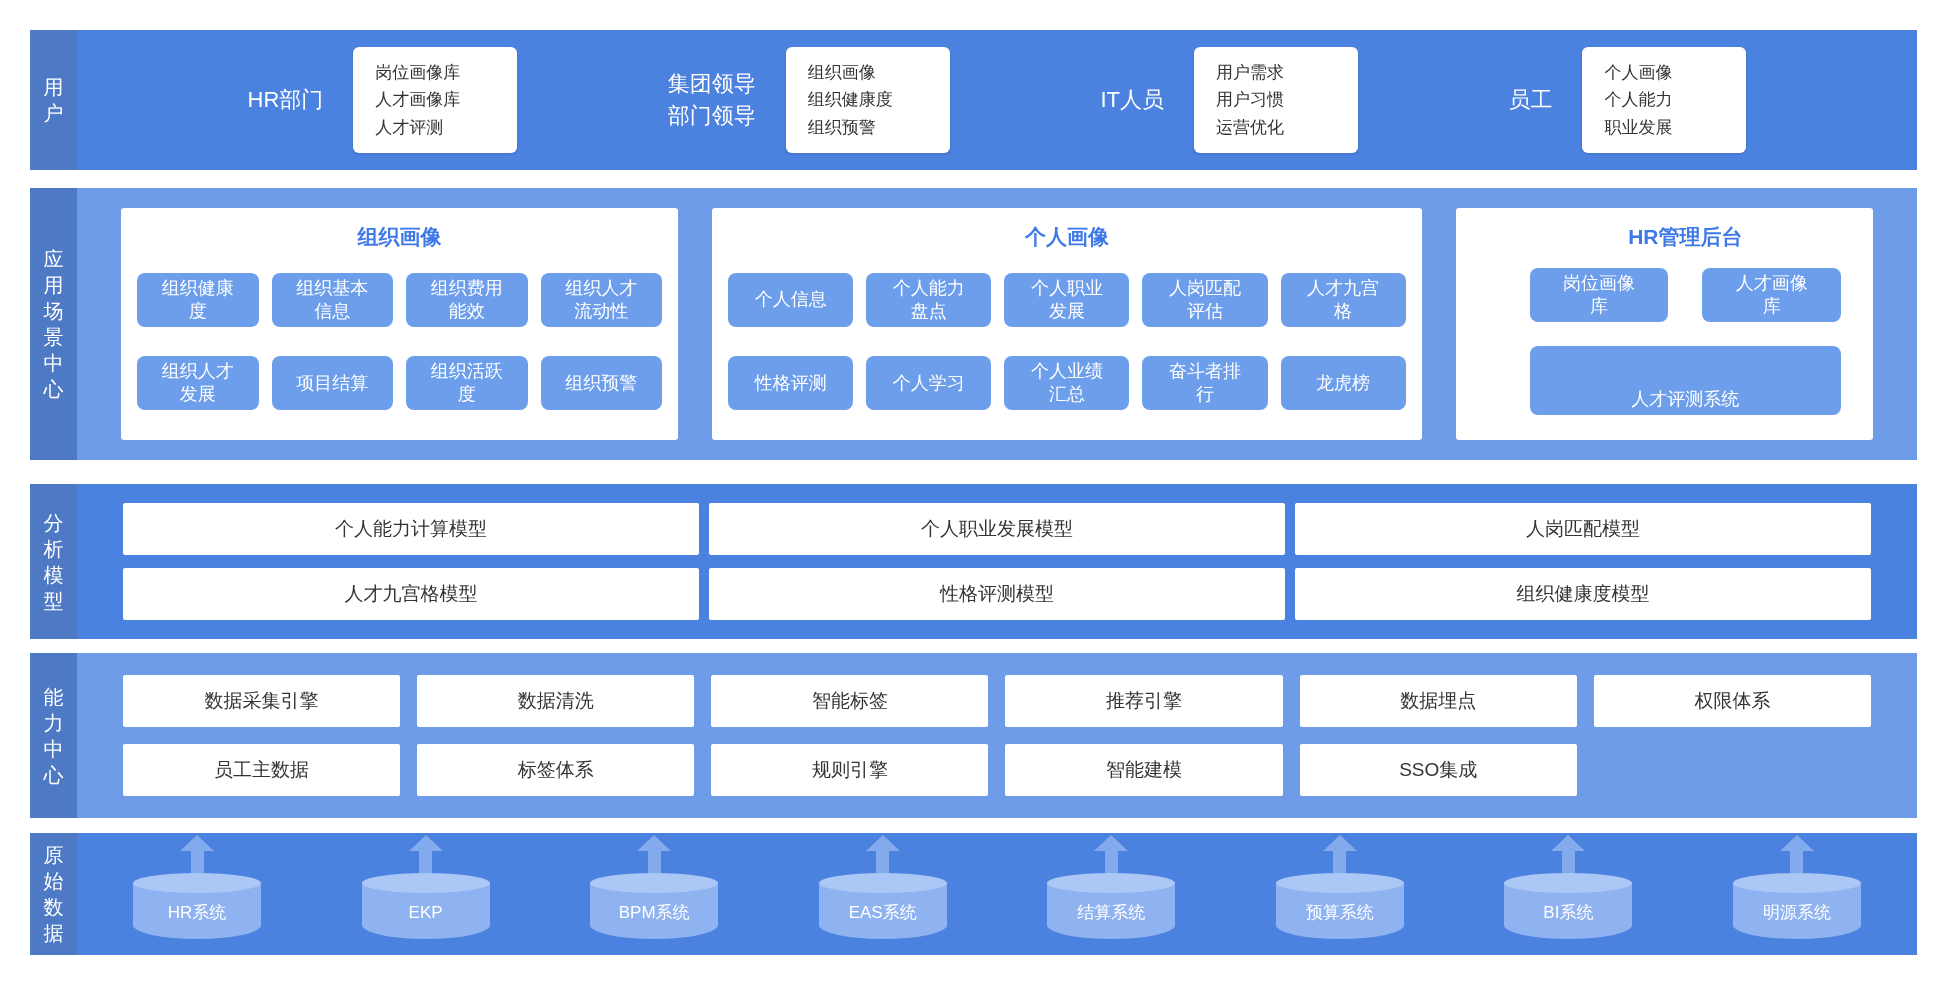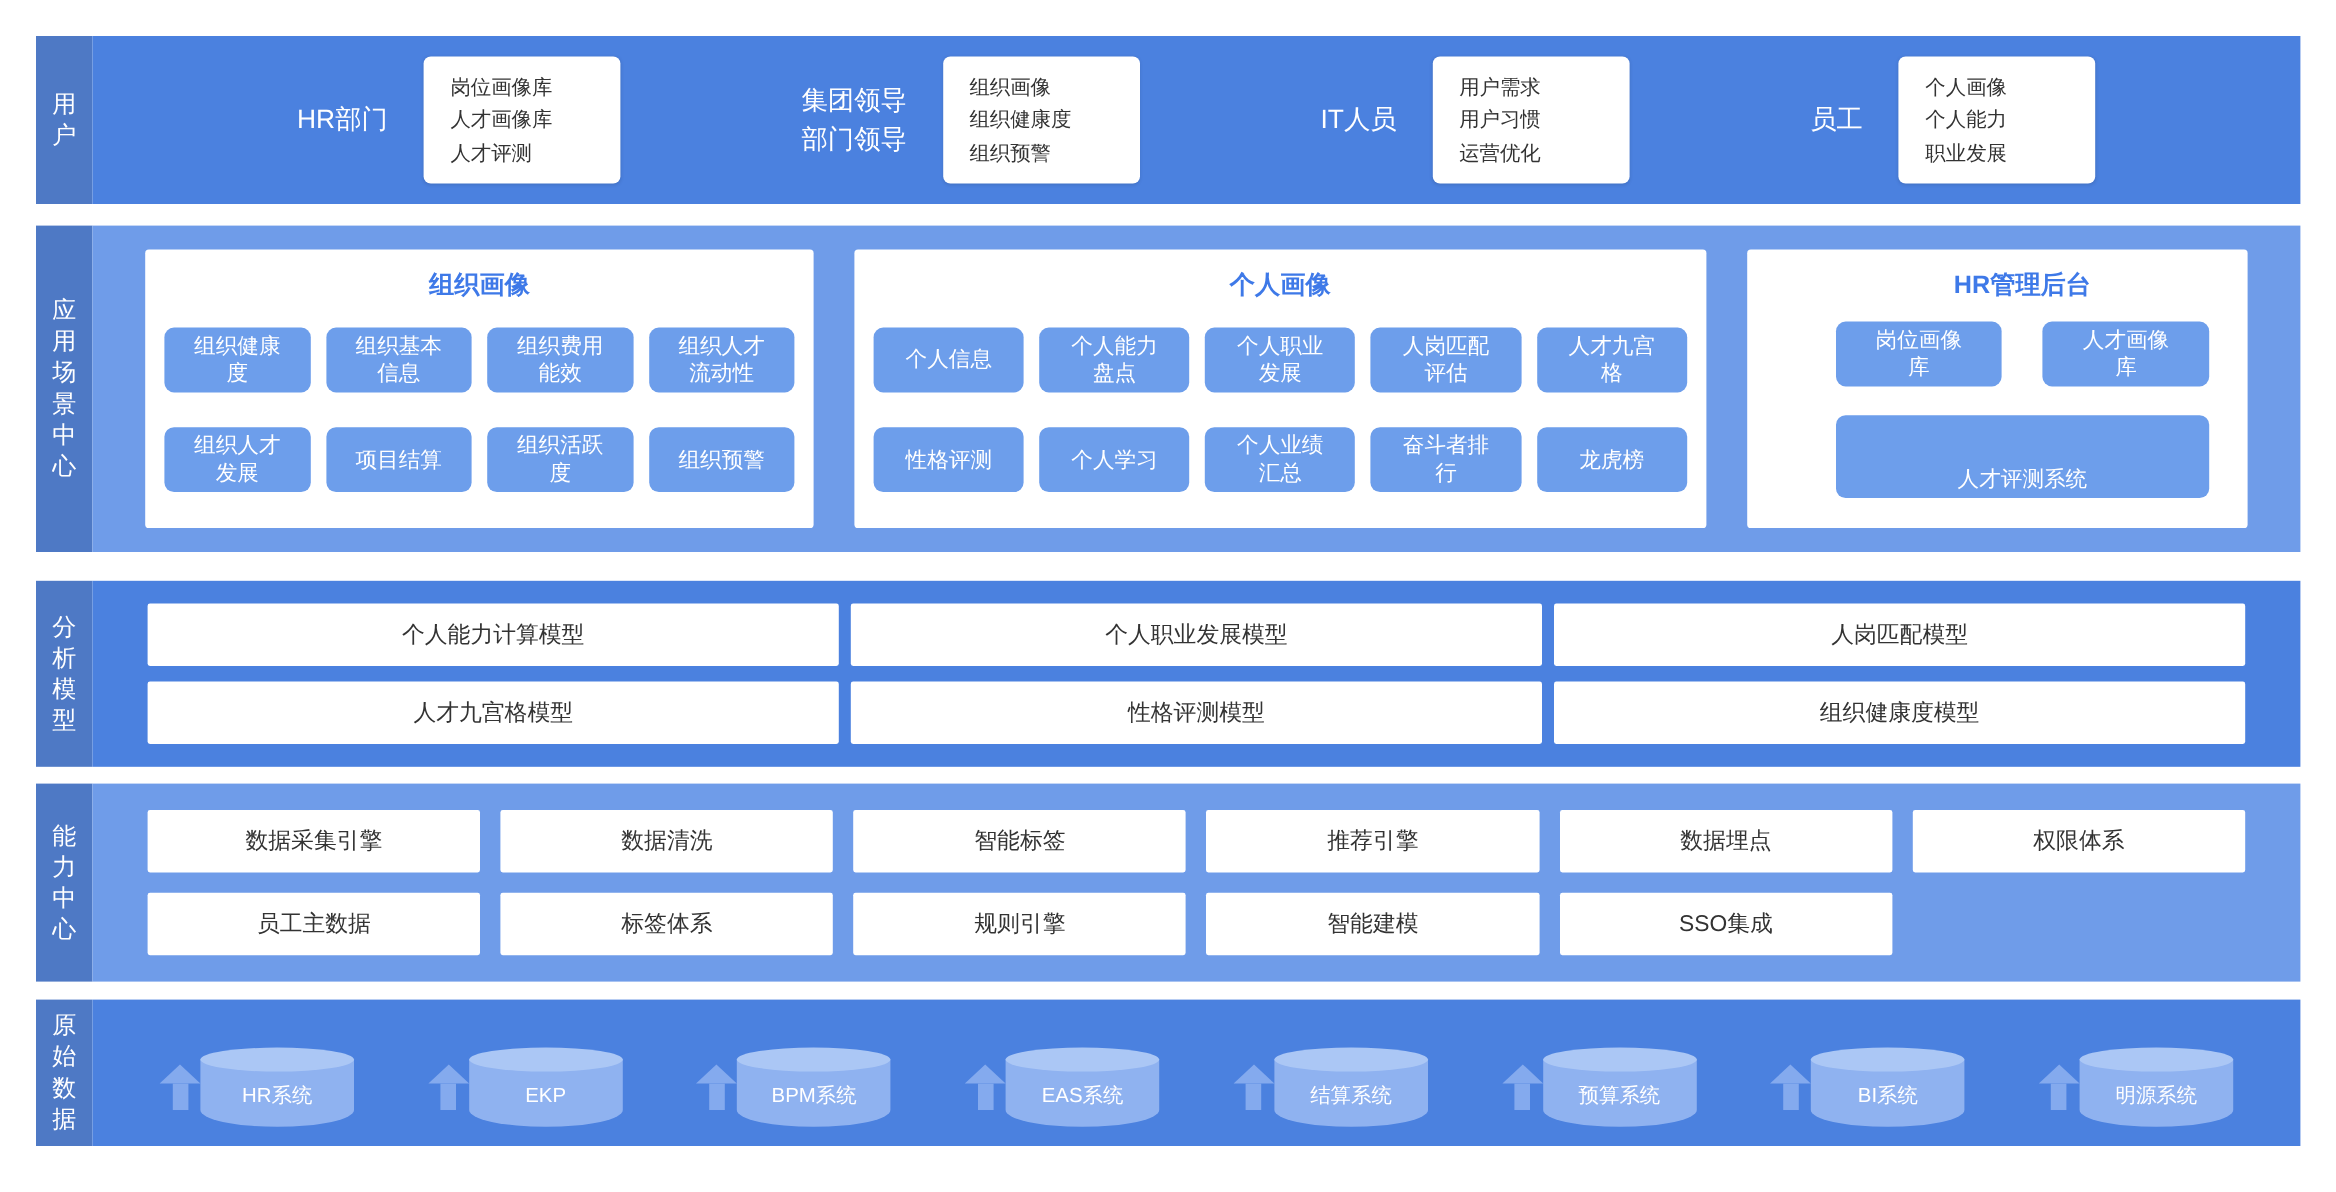--- a/index.html
+++ b/index.html
@@ -50,21 +50,21 @@
 
   
   .model-body{background:var(--band-primary);display:grid;grid-template-columns:repeat(3,1fr);column-gap:10px;row-gap:13px;padding:19px 46px;}
   .wbox{background:#ffffff;border-radius:2px;display:flex;align-items:center;justify-content:center;font-size:19px;color:var(--card-text);}
 
   
   .capability-body{background:var(--band-light);display:grid;grid-template-columns:repeat(6,1fr);column-gap:30px;row-gap:16px;padding:22px 46px;gap:17px;}
 
   
   .data-body{background:var(--band-primary);display:flex;justify-content:space-between;align-items:flex-end;padding:8px 56px 16px;}
-  .source{display:flex;flex-direction:row;align-items:center;}
+  .source{display:flex;flex-direction:column;align-items:center;}
   .up-arrow{display:flex;flex-direction:column;align-items:center;margin-bottom:10px;}
   .up-arrow .head{width:0;height:0;border-left:17px solid transparent;border-right:17px solid transparent;border-bottom:16px solid var(--arrow-blue);}
   .up-arrow .stem{width:13px;height:22px;background:var(--arrow-blue);}
   .cylinder{position:relative;width:128px;height:56px;background:var(--cylinder-blue);border-radius:0 0 50% 50% / 0 0 14px 14px;display:flex;align-items:center;justify-content:center;}
   .cylinder::before{content:"";position:absolute;top:-10px;left:0;width:100%;height:20px;background:var(--cylinder-top);border-radius:50%;}
   .cyl-label{position:relative;z-index:1;color:#ffffff;font-size:17px;margin-top:3px;}
 </style>
 </head>
 <body>
 

